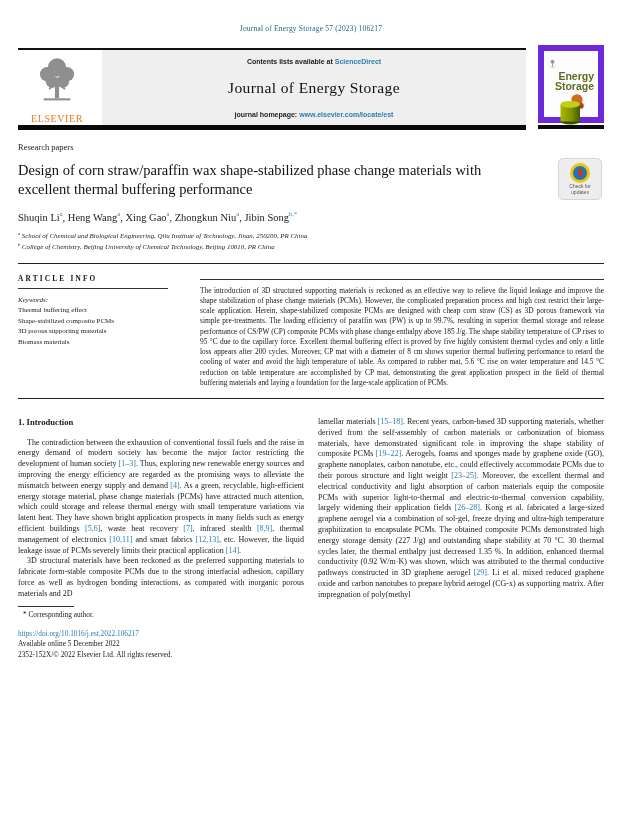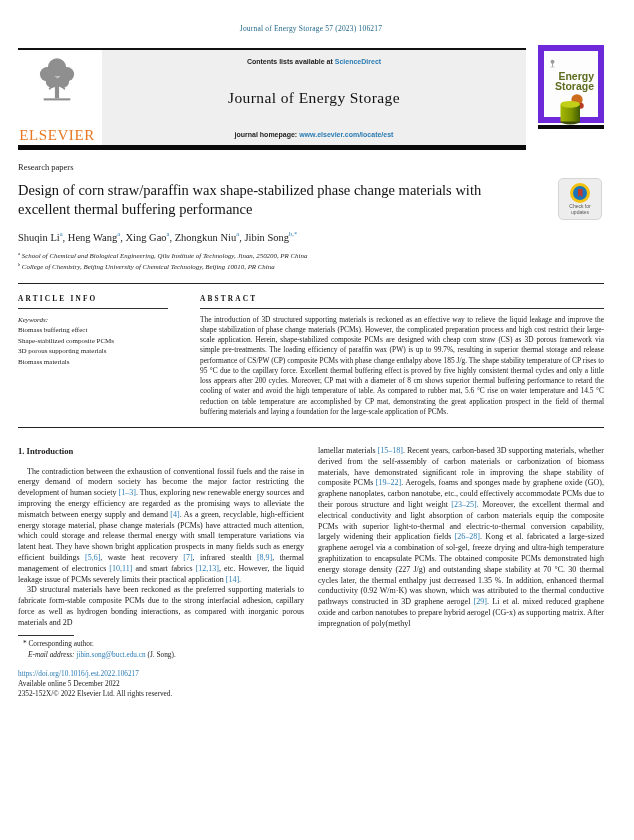--- a/index.html
+++ b/index.html
@@ -7,21 +7,21 @@
         background:#fff;color:#1a1a1a;font-family:"Liberation Serif",serif;
         padding:24px 30px 0 18px;}
   .running-head{text-align:center;font-size:7.5px;color:#23688a;letter-spacing:0.2px;}
 
   
   .header-wrap{position:relative;margin-top:15px;}
   .header-left{margin-right:78px;border-top:2px solid #111;}
   .header-row{display:flex;align-items:stretch;}
   .logo-col{width:84px;display:flex;flex-direction:column;align-items:center;justify-content:flex-end;padding:5px 6px 1px 0;box-sizing:border-box;}
   .logo-col svg{width:50px;height:50px;}
-  .elsevier-text{font-size:15px;color:#e87722;letter-spacing:0.6px;margin-top:18px;}
+  .elsevier-text{font-size:10px;color:#e87722;letter-spacing:0.6px;margin-top:4px;}
   .banner{flex:1;background:#efefef;text-align:center;padding:8px 6px 7px;display:flex;flex-direction:column;justify-content:space-between;}
   .banner-line{font-size:7px;font-family:"Liberation Sans",sans-serif;font-weight:bold;color:#222;}
   .journal-title{font-size:15.5px;color:#111;letter-spacing:0.4px;margin:5px 0;}
   .black-bar{height:5px;background:#0a0a0a;}
   .cover{position:absolute;top:-3px;right:0;width:66px;}
   .cover-box{border:6px solid #6d28d9;background:#fdfdfd;height:78px;box-sizing:border-box;padding:3px 4px 2px;position:relative;}
   .cover-mark svg{width:9px;height:9px;}
   .cover-title{font-family:"Liberation Sans",sans-serif;font-weight:bold;color:#5c6b1d;text-align:right;line-height:0.95;font-size:10.5px;margin-top:0;}
   .cover-cyl{text-align:center;margin-top:1px;}
   .cover-bar{height:4px;background:#0a0a0a;margin-top:2px;}
@@ -159,49 +159,47 @@
     </div>
     <hr class="head-rule">
   </div>
 
   <div class="info-abs">
     <div class="info-col">
       <div class="sec-label">ARTICLE INFO</div>
       <hr class="label-rule">
       <div class="keywords">
         <div class="kw-label">Keywords:</div>
-        <div>Biomass buffering effect</div>
+        <div>Thermal buffering effect</div>
         <div>Shape-stabilized composite PCMs</div>
         <div>3D porous supporting materials</div>
         <div>Biomass materials</div>
       </div>
     </div>
     <div class="abs-col">
-      <div class="sec-label">ABSTRACT</div>
       <hr class="label-rule">
       <div class="abstract">The introduction of 3D structured supporting materials is reckoned as an effective way to relieve the liquid leakage and improve the shape stabilization of phase change materials (PCMs). However, the complicated preparation process and high cost restrict their large-scale application. Herein, shape-stabilized composite PCMs are designed with cheap corn straw (CS) as 3D porous framework via simple pre-treatments. The loading efficiency of paraffin wax (PW) is up to 99.7%, resulting in superior thermal storage and release performance of CS/PW (CP) composite PCMs with phase change enthalpy above 185 J/g. The shape stability temperature of CP rises to 95 °C due to the capillary force. Excellent thermal buffering effect is proved by five highly consistent thermal cycles and only a little loss appears after 200 cycles. Moreover, CP mat with a diameter of 8 cm shows superior thermal buffering performance to retard the cooling of water and avoid the high temperature of table. As compared to rubber mat, 5.6 °C rise on water temperature and 14.5 °C reduction on table temperature are accomplished by CP mat, demonstrating the great application prospect in the field of thermal buffering materials and laying a foundation for the large-scale application of PCMs.</div>
     </div>
   </div>
   <hr class="section-rule">
 
   <div class="main-cols">
     <div class="col">
       <div class="intro-heading">1. Introduction</div>
       <p><span>The contradiction between the exhaustion of conventional fossil fuels and the raise in energy demand of modern society has become the major factor restricting the development of human society </span><span class="link">[1–3]</span><span>. Thus, exploring new renewable energy sources and improving the energy efficiency are regarded as the promising ways to alleviate the mismatch between energy supply and demand </span><span class="link">[4]</span><span>. As a green, recyclable, high-efficient energy storage material, phase change materials (PCMs) have attracted much attention, which could storage and release thermal energy with small temperature variations via latent heat. They have shown bright application prospects in many fields such as energy efficient buildings </span><span class="link">[5,6]</span><span>, waste heat recovery </span><span class="link">[7]</span><span>, infrared stealth </span><span class="link">[8,9]</span><span>, thermal management of electronics </span><span class="link">[10,11]</span><span> and smart fabrics </span><span class="link">[12,13]</span><span>, etc. However, the liquid leakage issue of PCMs severely limits their practical application </span><span class="link">[14]</span><span>.</span></p>
       <p><span>3D structural materials have been reckoned as the preferred supporting materials to fabricate form-stable composite PCMs due to the strong interfacial adhesion, capillary force as well as hydrogen bonding interactions, as compared with inorganic porous materials and 2D</span></p>
     </div>
     <div class="col">
       <p class="no-indent"><span>lamellar materials </span><span class="link">[15–18]</span><span>. Recent years, carbon-based 3D supporting materials, whether derived from the self-assembly of carbon materials or carbonization of biomass materials, have demonstrated significant role in improving the shape stability of composite PCMs </span><span class="link">[19–22]</span><span>. Aerogels, foams and sponges made by graphene oxide (GO), graphene nanoplates, carbon nanotube, etc., could effectively accommodate PCMs due to their porous structure and light weight </span><span class="link">[23–25]</span><span>. Moreover, the excellent thermal and electrical conductivity and light absorption of carbon materials equip the composite PCMs with superior light-to-thermal and electric-to-thermal conversion capability, largely widening their application fields </span><span class="link">[26–28]</span><span>. Kong et al. fabricated a large-sized graphene aerogel via a combination of sol-gel, freeze drying and ultra-high temperature graphitization to encapsulate PCMs. The obtained composite PCMs demonstrated high energy storage density (227 J/g) and outstanding shape stability at 70 °C. 30 thermal cycles later, the thermal enthalpy just decreased 1.35 %. In addition, enhanced thermal conductivity (0.92 W/m·K) was shown, which was attributed to the thermal conductive pathways constructed in 3D graphene aerogel </span><span class="link">[29]</span><span>. Li et al. mixed reduced graphene oxide and carbon nanotubes to prepare hybrid aerogel (CG-x) as supporting matrix. After impregnation of poly(methyl</span></p>
     </div>
   </div>
 
   <div class="footnote">
     <hr class="footnote-rule">
     <div class="fn-line1">* Corresponding author.</div>
-    <div class="fn-line2"><span class="em-italic">E-mail address: </span><span class="link">jibin.song@buct.edu.cn</span><span> (J. Song).</span></div>
   </div>
 
   <div class="footer">
     <div class="doi">https://doi.org/10.1016/j.est.2022.106217</div>
     <div>Available online 5 December 2022</div>
     <div>2352-152X/© 2022 Elsevier Ltd. All rights reserved.</div>
   </div>
 
 </div>
 

